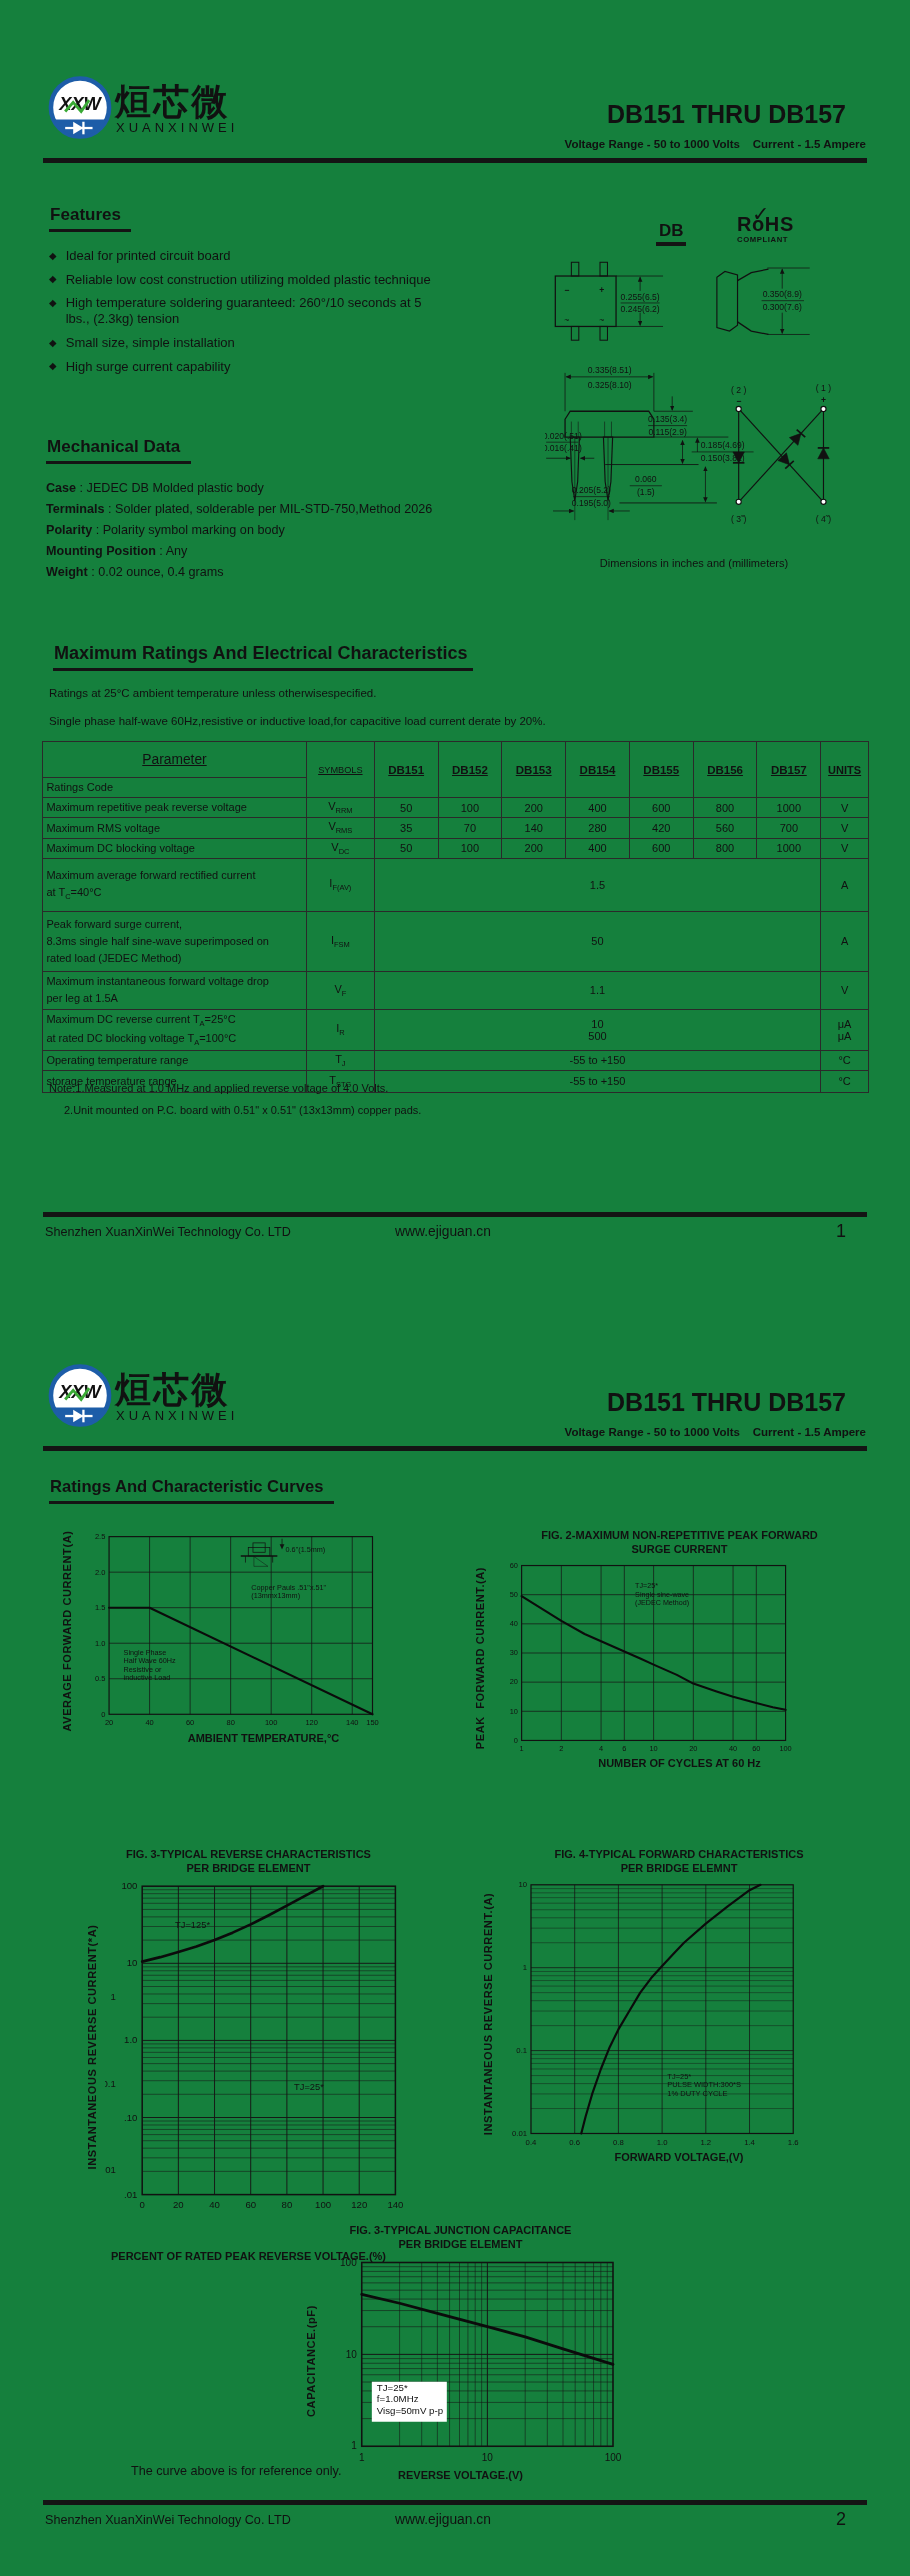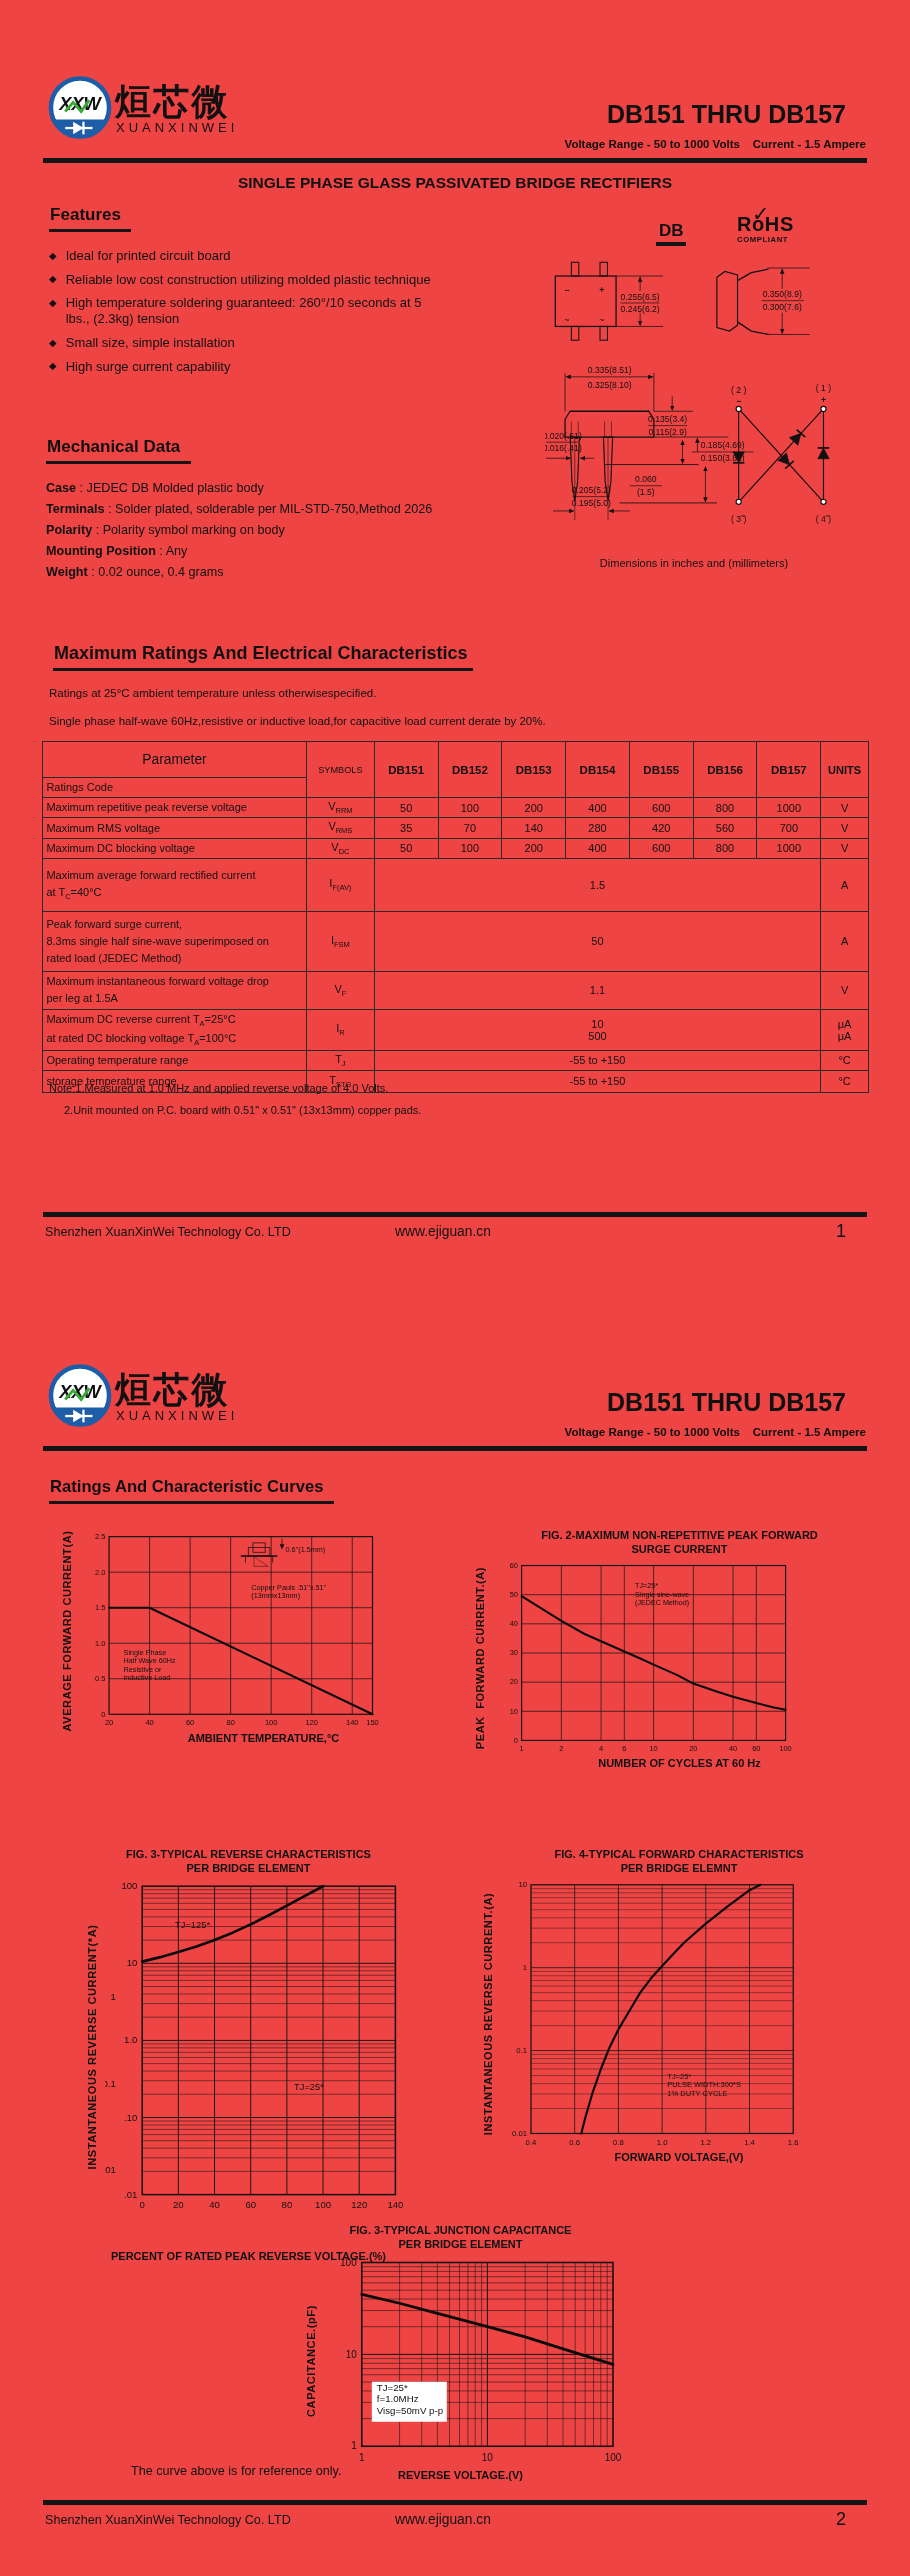--- a/index.html
+++ b/index.html
@@ -1,17 +1,17 @@
 <!DOCTYPE html>
 <html style="font-size:9.2px"><head>
 <meta charset="utf-8">
 <style>
   html,body{margin:0;padding:0;background:#e8e8e8;}
   body{width:910px;height:2576px;position:relative;font-family:"Liberation Sans","DejaVu Sans",sans-serif;color:#111;}
-  .page{position:absolute;left:0;width:910px;height:1288px;background:#ef4444;overflow:hidden;}
+  .page{position:absolute;left:0;width:910px;height:1288px;background:#15803d;overflow:hidden;}
   #page1{top:0;} #page2{top:1288px;}
   .abs{position:absolute;}
   
   .logo-svg{position:absolute;left:48px;top:75px;width:64px;height:65px;}
   .logo-cn{position:absolute;left:115px;top:78px;font-size:36px;font-weight:bold;letter-spacing:2.3px;}
   .logo-en{position:absolute;left:116px;top:120px;font-size:13px;letter-spacing:4px;font-weight:500;}
   .hdr-title{position:absolute;right:64px;top:100px;font-size:25px;font-weight:bold;}
   .hdr-sub{position:absolute;right:44px;top:138px;font-size:11.5px;font-weight:bold;white-space:pre;}
   .rule{position:absolute;background:#141414;}
   .hdr-rule{left:43px;top:158px;width:824px;height:5.2px;}
@@ -87,21 +87,20 @@
       <path d="M44,82 L62,93 L44,104 Z" fill="#fff" stroke="none"></path>
       <line x1="62" y1="82" x2="62" y2="104"></line>
     </g>
   </svg>
   <div class="logo-cn" data-bind="header.logo.name_cn">烜芯微</div>
   <div class="logo-en" data-bind="header.logo.name_en">XUANXINWEI</div>
   <div class="hdr-title" data-bind="header.part_range">DB151 THRU DB157</div>
   <div class="hdr-sub" data-bind="header.subtitle">Voltage Range - 50 to 1000 Volts    Current - 1.5 Ampere</div>
   <div class="rule hdr-rule"></div>
 
-  <div class="doc-title" data-bind="doc_title">SINGLE PHASE GLASS PASSIVATED BRIDGE RECTIFIERS</div>
 
   <div class="sec-h features-h abs" data-bind="features.heading">Features</div>
   <ul class="features-list" id="features-list">
       <li>
         <span class="blt">◆</span>
         <span class="txt">Ideal for printed circuit board</span>
       </li>
       <li>
         <span class="blt">◆</span>
         <span class="txt">Reliable low cost construction utilizing molded plastic technique</span>
@@ -277,21 +276,21 @@
       <div><b>Mounting Position</b><span> : Any</span></div>
       <div><b>Weight</b><span> : 0.02 ounce, 0.4 grams</span></div>
     </div>
   <div class="dims-note" data-bind="package.dims_note">Dimensions in inches and (millimeters)</div>
 
   <div class="sec-h ratings-h abs" data-bind="ratings.heading">Maximum Ratings And Electrical Characteristics</div>
   <div class="cond cond1" data-bind="ratings.cond1">Ratings at 25°C ambient temperature unless otherwisespecified.</div>
   <div class="cond cond2" data-bind="ratings.cond2">Single phase half-wave 60Hz,resistive or inductive load,for capacitive load current derate by 20%.</div>
   <table class="ratings" id="ratings-table">
       <tbody>
-        <tr style="height:36px;">
+        <tr style="height:36px;text-decoration:underline;">
           <td class="c-param th-param">Parameter</td>
           <td class="c-sym th-sym" rowspan="2">SYMBOLS</td>
           <td class="c-dev" rowspan="2"><b>DB151</b></td>
           <td class="c-dev" rowspan="2"><b>DB152</b></td>
           <td class="c-dev" rowspan="2"><b>DB153</b></td>
           <td class="c-dev" rowspan="2"><b>DB154</b></td>
           <td class="c-dev" rowspan="2"><b>DB155</b></td>
           <td class="c-dev" rowspan="2"><b>DB156</b></td>
           <td class="c-dev" rowspan="2"><b>DB157</b></td>
           <td class="c-units" rowspan="2"><b>UNITS</b></td>

